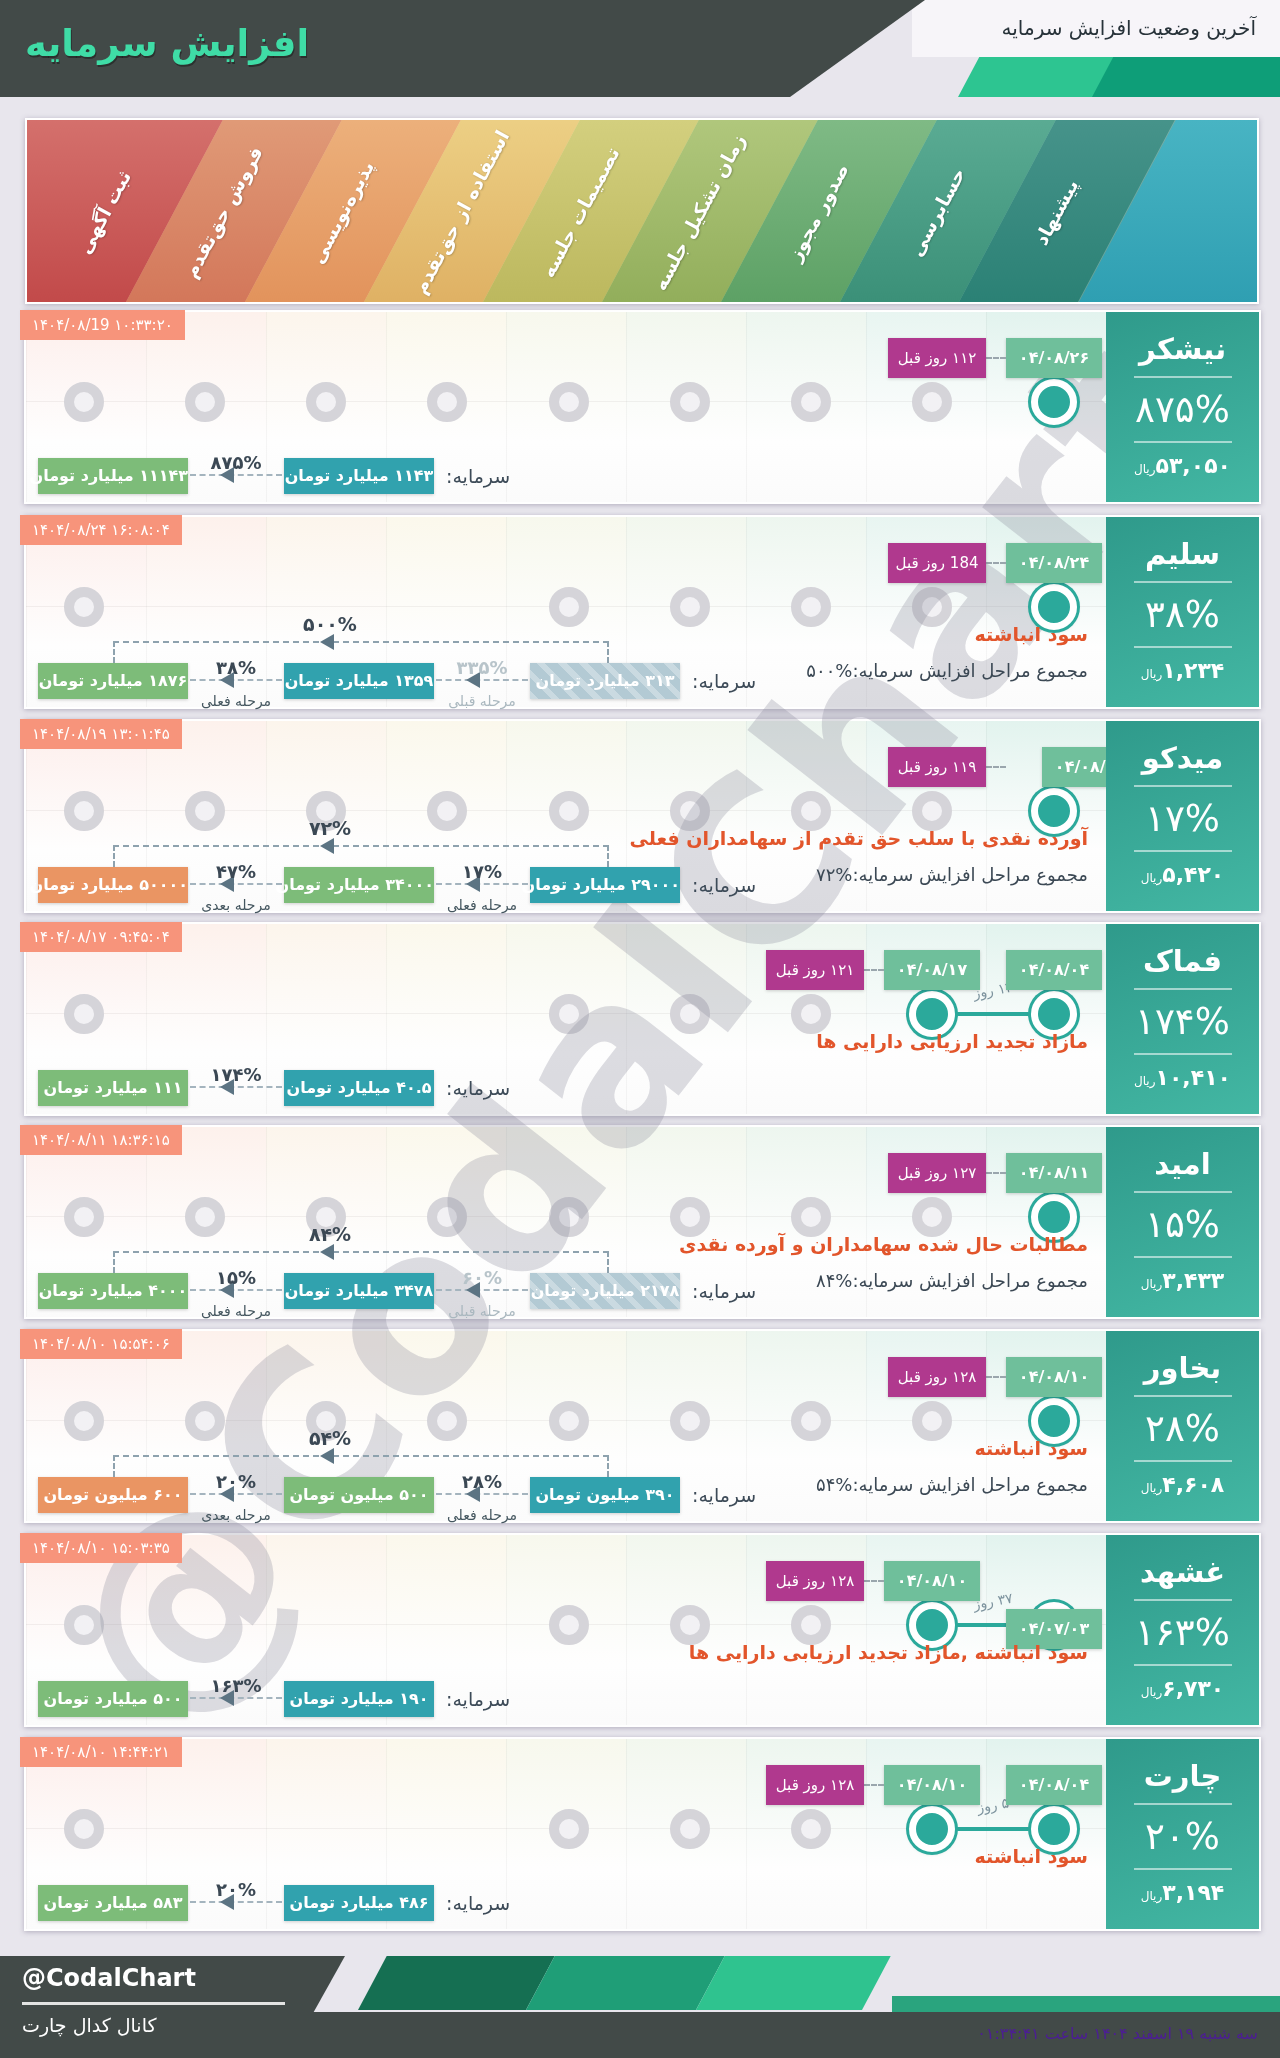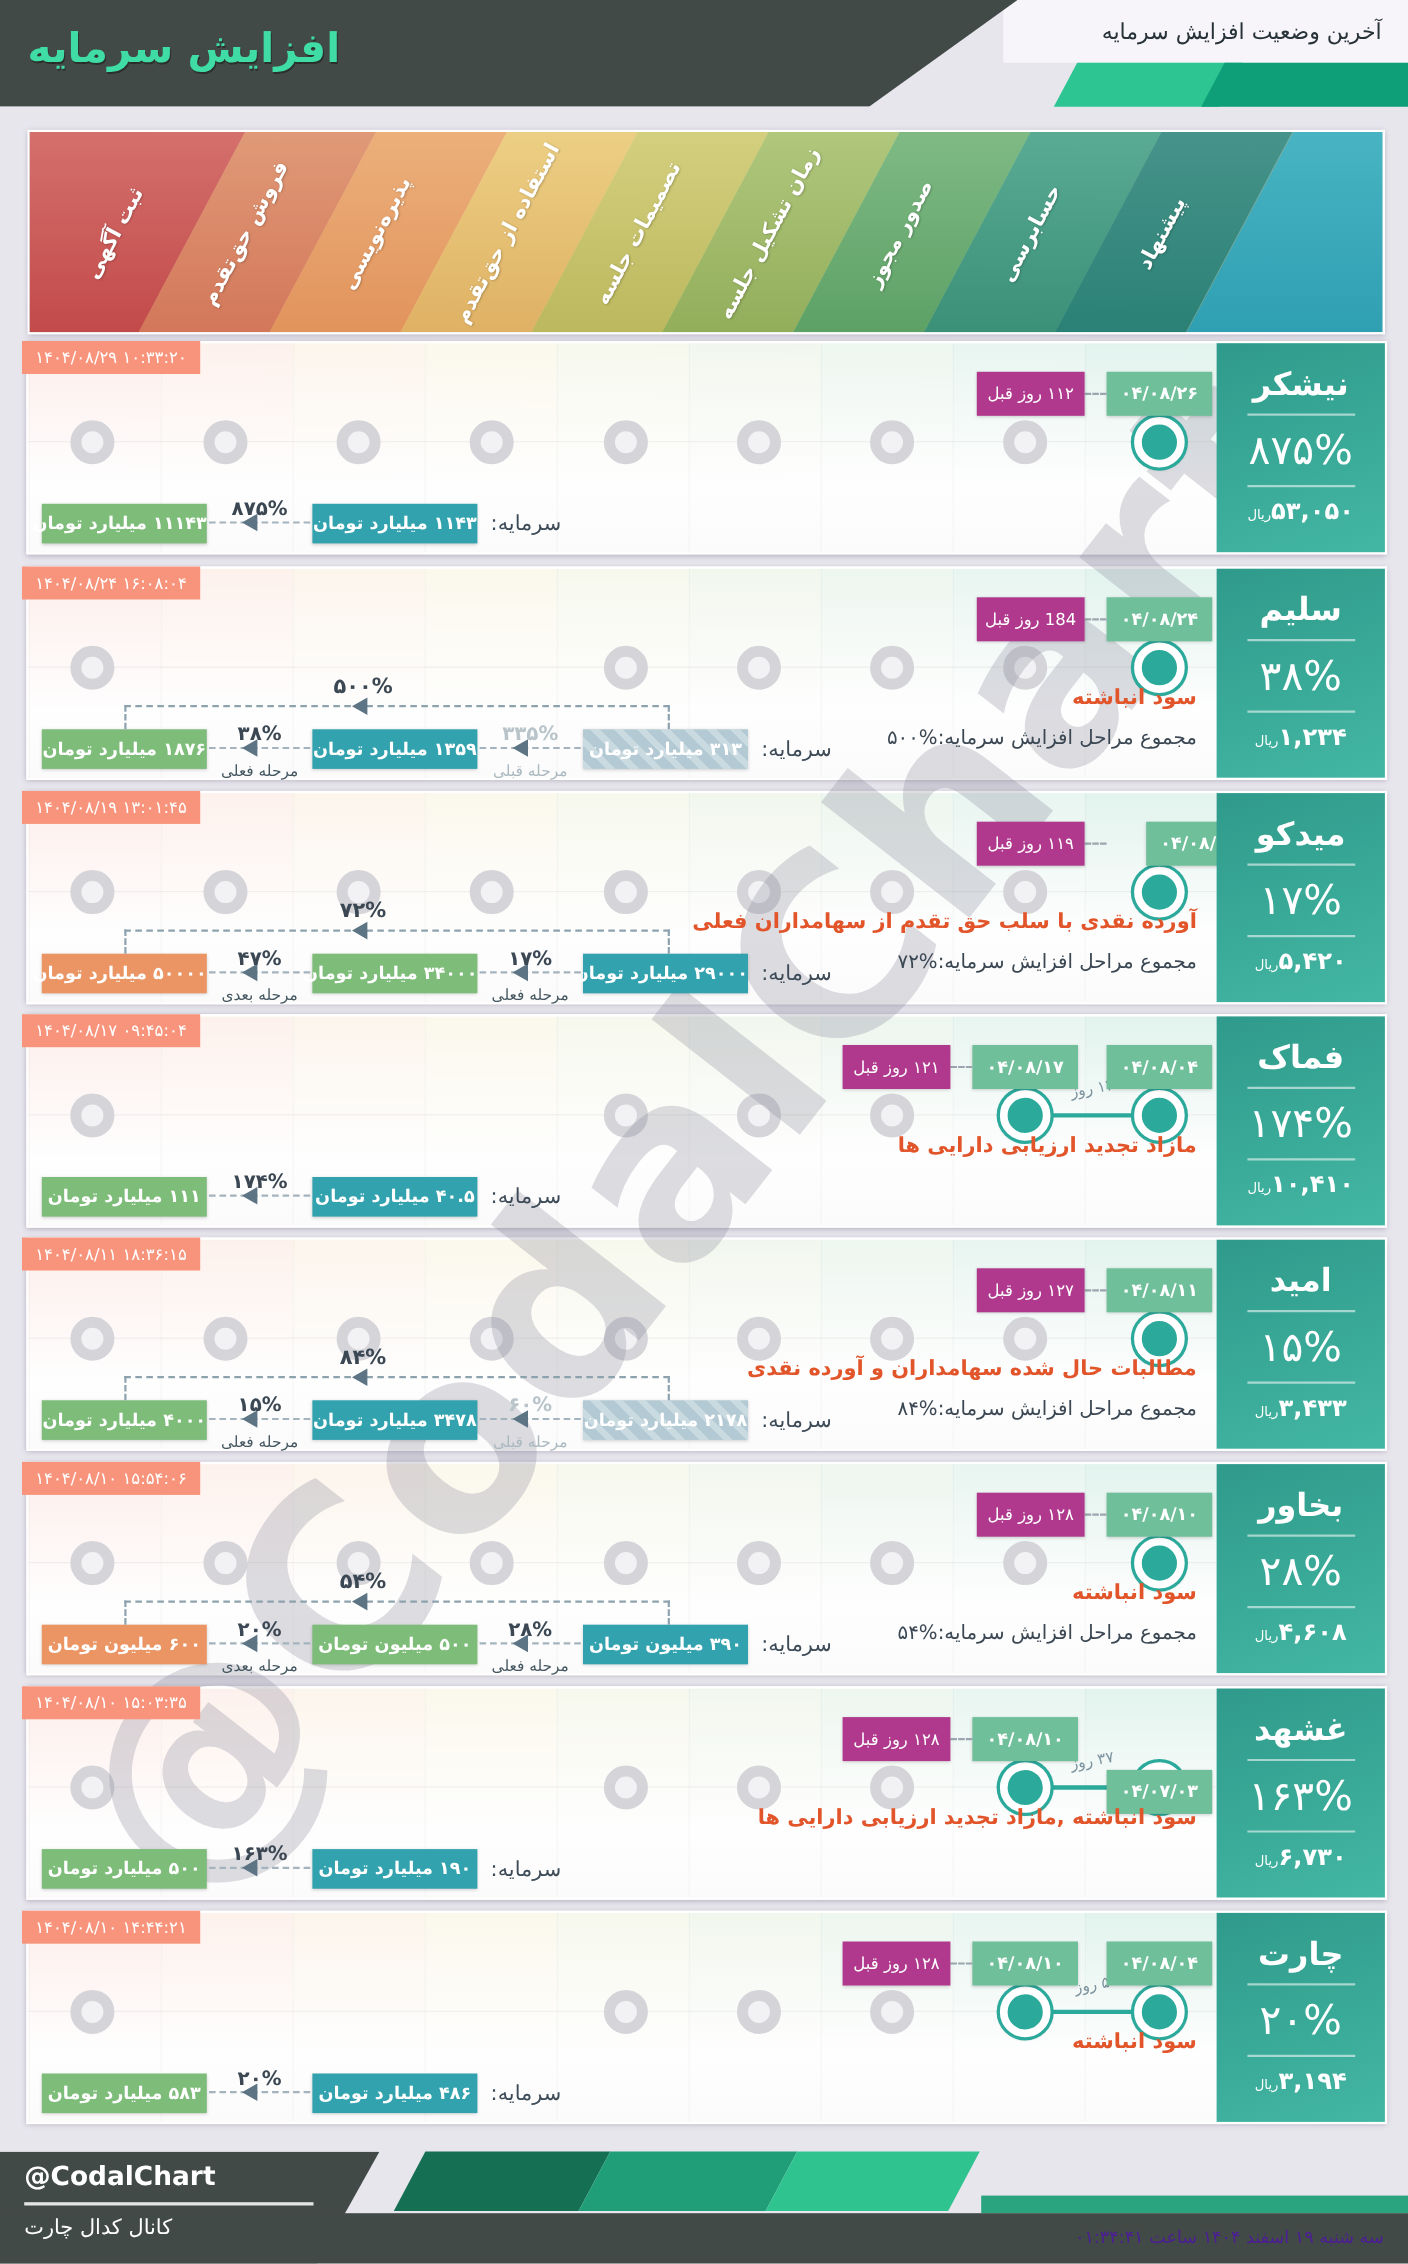--- a/index.html
+++ b/index.html
@@ -155,21 +155,21 @@
         <div class="hline"></div>
         <div class="gray-dot" style="left: 38px;"></div>
         <div class="gray-dot" style="left: 159px;"></div>
         <div class="gray-dot" style="left: 280px;"></div>
         <div class="gray-dot" style="left: 401px;"></div>
         <div class="gray-dot" style="left: 523px;"></div>
         <div class="gray-dot" style="left: 644px;"></div>
         <div class="gray-dot" style="left: 765px;"></div>
         <div class="gray-dot" style="left: 886px;"></div>
         <div class="active-dot" style="left: 1005px;"></div>
-        <div class="ts-badge">۱۴۰۴/۰۸/۲۹ ۱۰:۳۳:۲۰</div>
+        <div class="ts-badge">۱۴۰۴/۰۸/19 ۱۰:۳۳:۲۰</div>
         <div class="date-badge" style="left: 980px;">۰۴/۰۸/۲۶</div>
         <div class="badge-link" style="left: 960px;"></div>
         <div class="days-badge" style="left: 862px;">۱۱۲ روز قبل</div>
         <div class="chain">
           <div class="cap-badge cap-green">۱۱۱۴۳ میلیارد تومان</div>
           <div class="arrow">
             <span class="tri"></span>
             <div class="pct">۸۷۵%</div>
           </div>
           <div class="cap-badge cap-teal">۱۱۴۳ میلیارد تومان</div>

